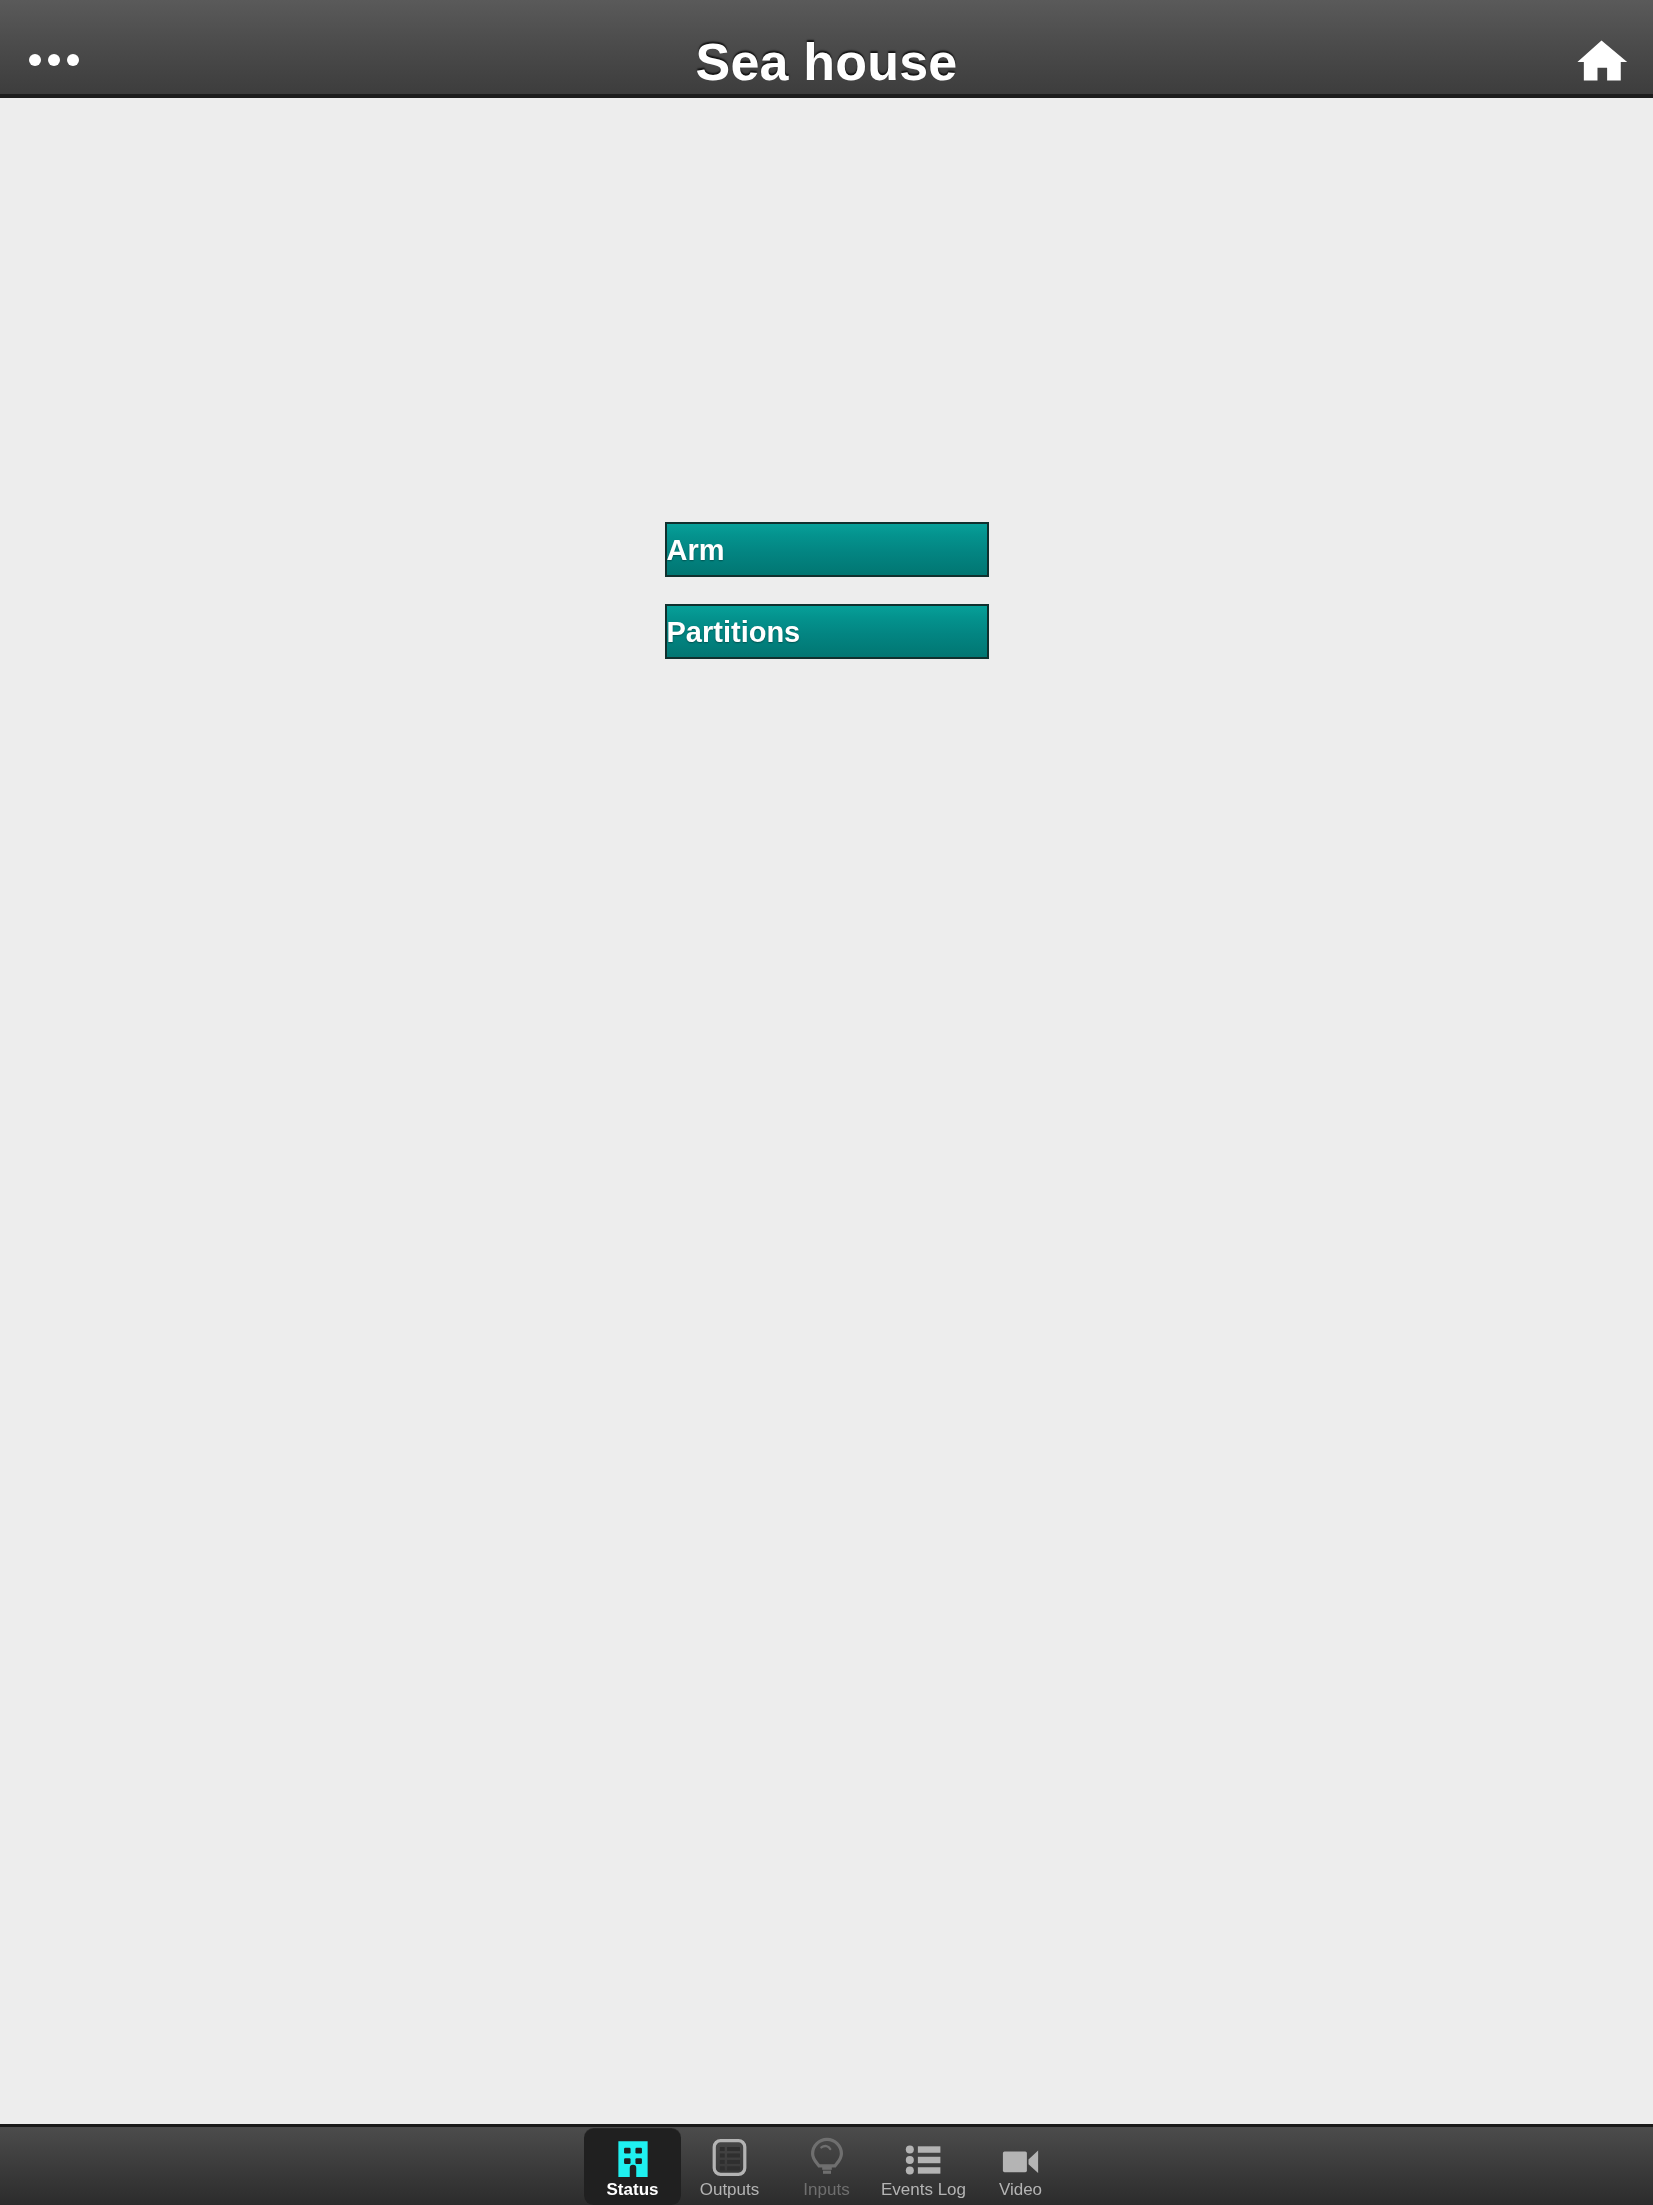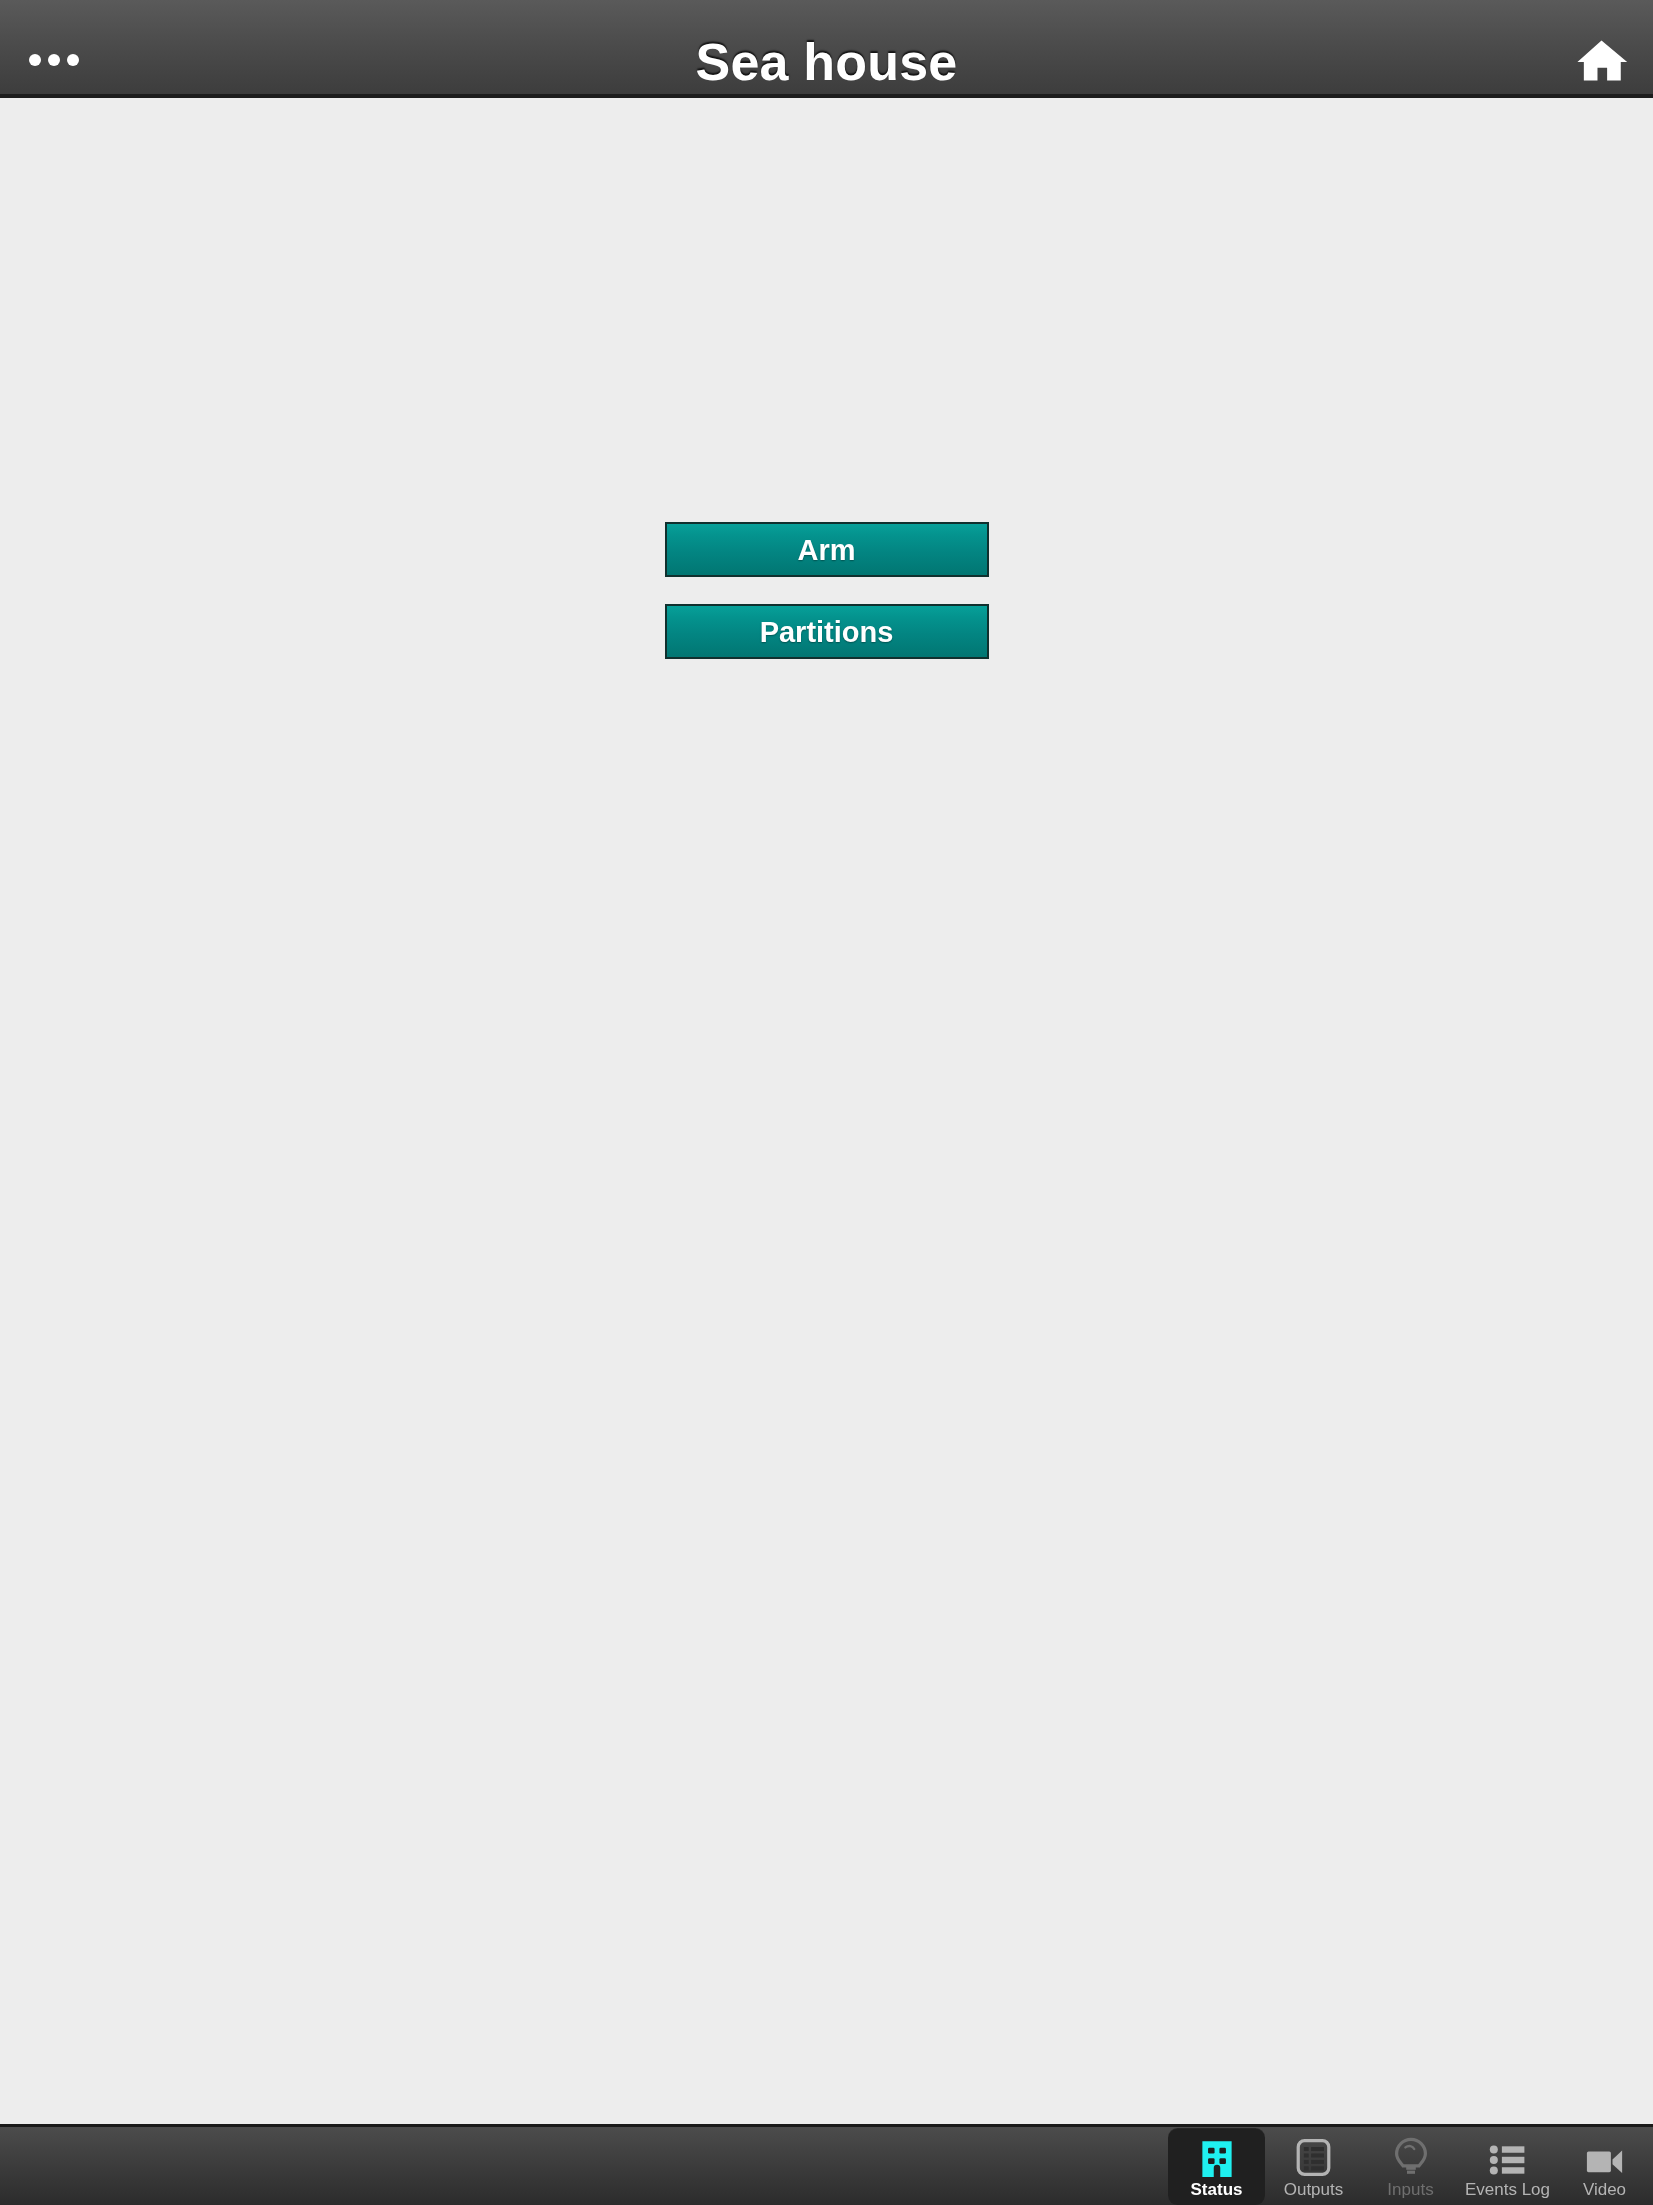--- a/index.html
+++ b/index.html
@@ -112,21 +112,21 @@
     width: 324px;
     height: 55px;
     margin-bottom: 27px;
     border: 2.4px solid #10302e;
     box-sizing: border-box;
     background: linear-gradient(to bottom, #07a099 0%, #04938e 22%, #038582 55%, #017672 100%);
     color: #ffffff;
     font-family: "Liberation Sans", sans-serif;
     font-size: 29px;
     font-weight: bold;
-    text-align: center;
+    text-align: left;
     line-height: 50px;
     text-shadow: 0 0.8px 1.6px rgba(0,0,0,0.35);
     padding: 0;
     cursor: pointer;
     -webkit-appearance: none;
     appearance: none;
   }
   .action-btn:last-child { margin-bottom: 0; }
 
   
@@ -134,21 +134,21 @@
     position: absolute;
     left: 0;
     bottom: 0;
     width: 1653px;
     height: 81px;
     background: linear-gradient(to bottom, #4c4c4c 0%, #424242 30%, #383838 62%, #2c2c2c 100%);
     border-top: 3.2px solid #1a1a1a;
     box-sizing: border-box;
     display: flex;
     align-items: center;
-    justify-content: flex-end;
+    justify-content: center;
   }
   .tab {
     width: 97px;
     height: 77px;
     display: flex;
     flex-direction: column;
     align-items: center;
     justify-content: center;
     cursor: pointer;
     border-radius: 9.7px;

